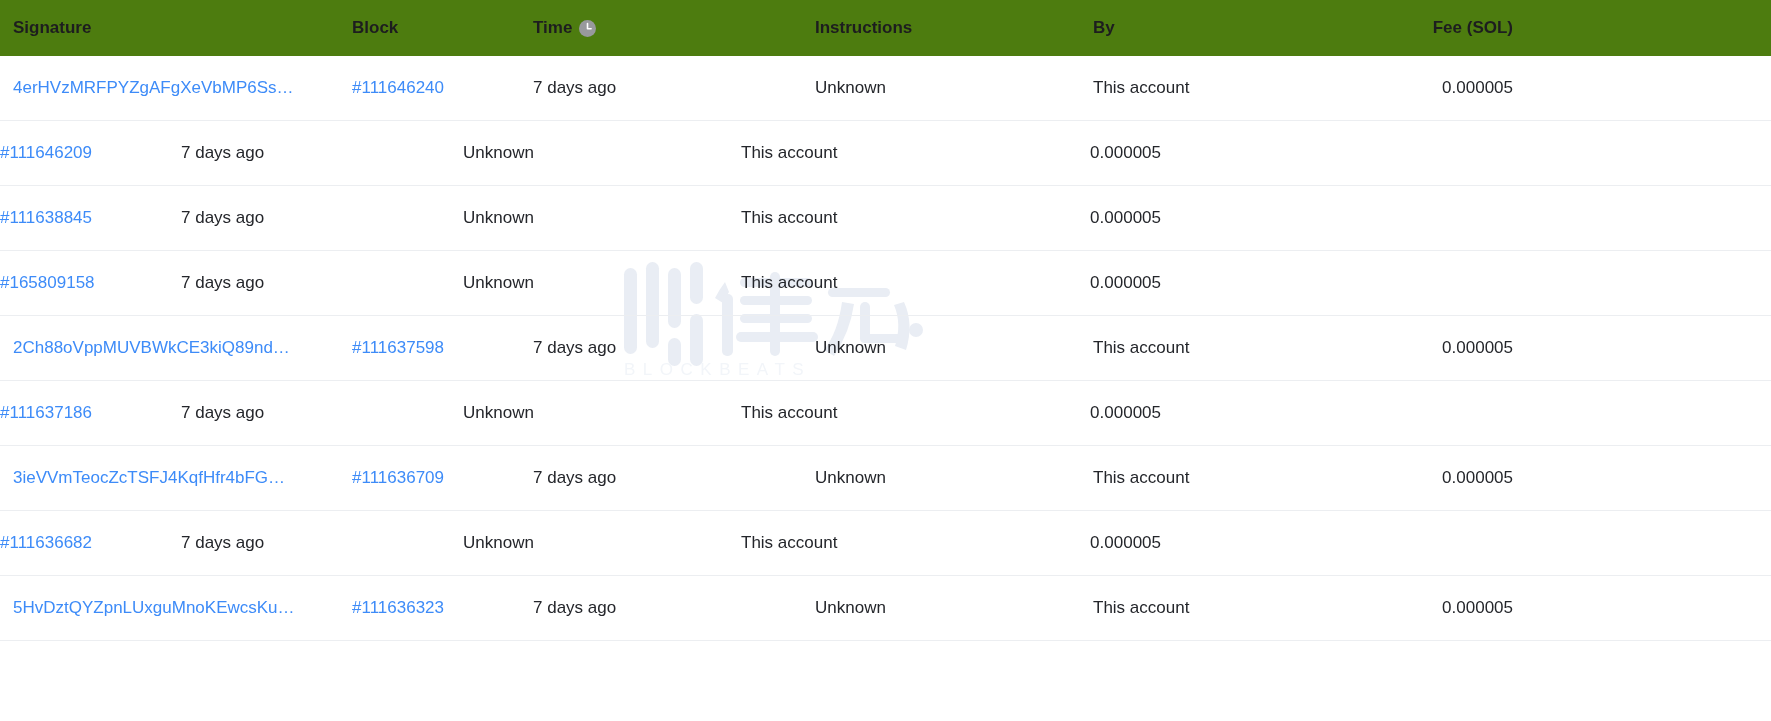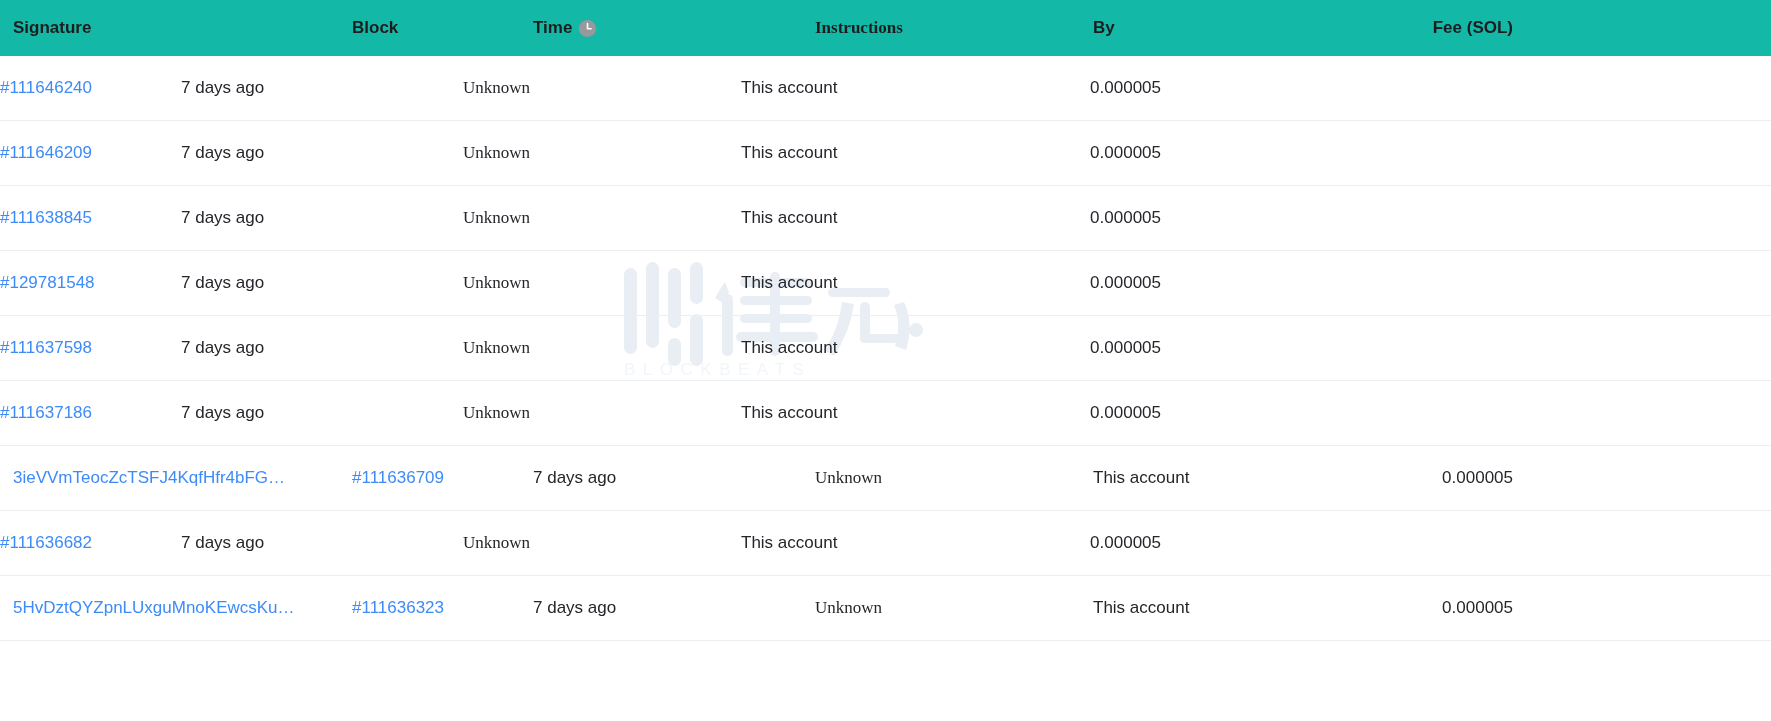--- a/index.html
+++ b/index.html
@@ -34,21 +34,21 @@
   }
   .watermark svg { display: block; }
 
   
   .thead {
     position: relative;
     z-index: 2;
     display: flex;
     align-items: center;
     height: 56px;
-    background: #14b8a6;
+    background: #4d7c0f;
     box-sizing: border-box;
   }
   .th {
     font-size: 17px;
     font-weight: 700;
     color: #1d1d1f;
     box-sizing: border-box;
     white-space: nowrap;
     display: flex;
     align-items: center;
@@ -86,21 +86,21 @@
     overflow: hidden;
     text-overflow: ellipsis;
     display: block;
     max-width: 100%;
   }
 
   
   .c-sig   { width: 352px; padding-left: 13px; }
   .c-block { width: 181px; padding-left: 0px;  }
   .c-time  { width: 282px; padding-left: 0px;  }
-  .c-instr { width: 278px; padding-left: 0px; font-family: Liberation Serif, serif;  }
+  .c-instr { width: 278px; padding-left: 0px;  }
   .c-by    { width: 341px; padding-left: 0px;  }
   .c-fee   { width: 337px; padding-right: 258px; }
 
   .c-sig .inner { width: 305px; overflow: hidden; }
 
   
   .clock-icon {
     margin-left: 7px;
     display: inline-flex;
     align-items: center;
@@ -165,20 +165,25 @@
     <div class="th c-by">
       <span>By</span>
     </div>
     <div class="th c-fee num">
       <span>Fee (SOL)</span>
     </div>
   </div>
 
   <div class="tbody">
       <div class="trow">
+        <div class="td c-sig">
+          <span class="inner">
+            <a class="link" href="#">4erHVzMRFPYZgAFgXeVbMP6Ss…</a>
+          </span>
+        </div>
         <div class="td c-block">
           <a class="link" href="#">#111646240</a>
         </div>
         <div class="td c-time">7 days ago</div>
         <div class="td c-instr">Unknown</div>
         <div class="td c-by">This account</div>
         <div class="td c-fee num">0.000005</div>
       </div>
       <div class="trow">
         <div class="td c-block">
@@ -193,28 +198,33 @@
         <div class="td c-block">
           <a class="link" href="#">#111638845</a>
         </div>
         <div class="td c-time">7 days ago</div>
         <div class="td c-instr">Unknown</div>
         <div class="td c-by">This account</div>
         <div class="td c-fee num">0.000005</div>
       </div>
       <div class="trow">
         <div class="td c-block">
-          <a class="link" href="#">#129781548</a>
-        </div>
-        <div class="td c-time">7 days ago</div>
-        <div class="td c-instr">Unknown</div>
-        <div class="td c-by">This account</div>
-        <div class="td c-fee num">0.000005</div>
-      </div>
-      <div class="trow">
+          <a class="link" href="#">#165809158</a>
+        </div>
+        <div class="td c-time">7 days ago</div>
+        <div class="td c-instr">Unknown</div>
+        <div class="td c-by">This account</div>
+        <div class="td c-fee num">0.000005</div>
+      </div>
+      <div class="trow">
+        <div class="td c-sig">
+          <span class="inner">
+            <a class="link" href="#">2Ch88oVppMUVBWkCE3kiQ89nd…</a>
+          </span>
+        </div>
         <div class="td c-block">
           <a class="link" href="#">#111637598</a>
         </div>
         <div class="td c-time">7 days ago</div>
         <div class="td c-instr">Unknown</div>
         <div class="td c-by">This account</div>
         <div class="td c-fee num">0.000005</div>
       </div>
       <div class="trow">
         <div class="td c-block">

